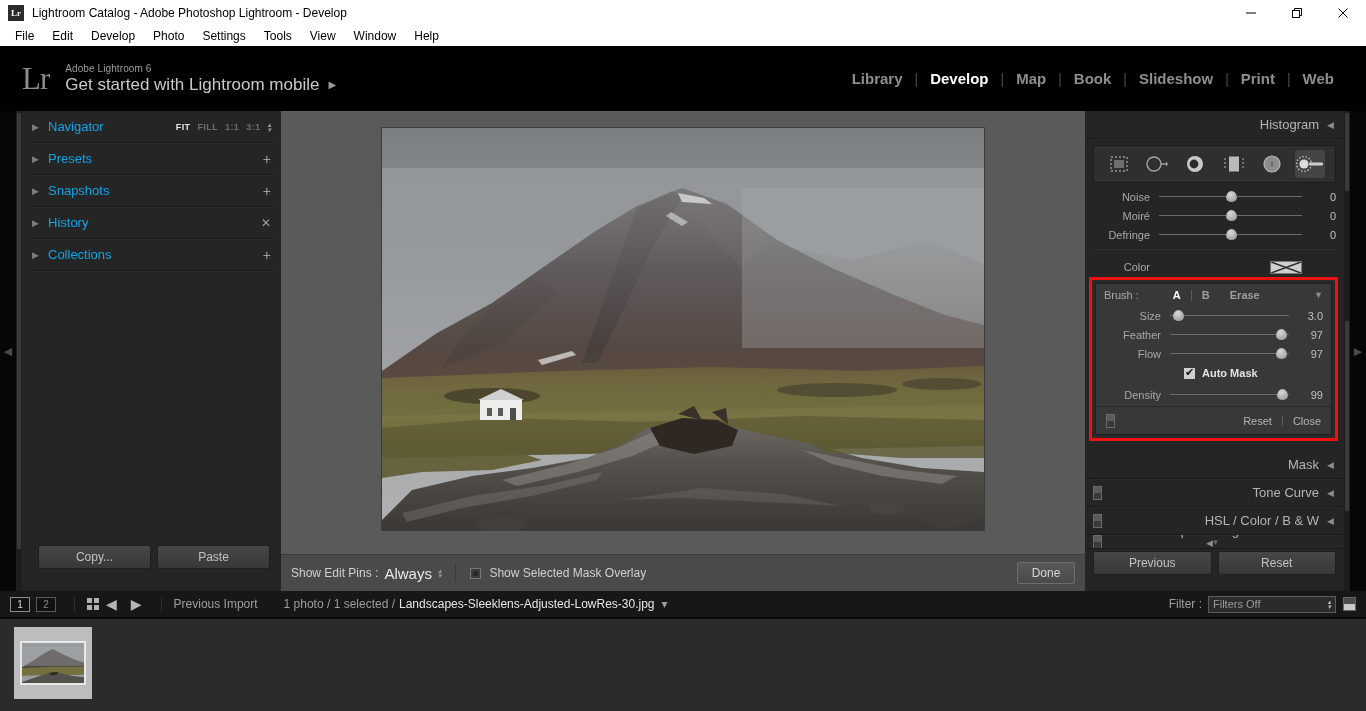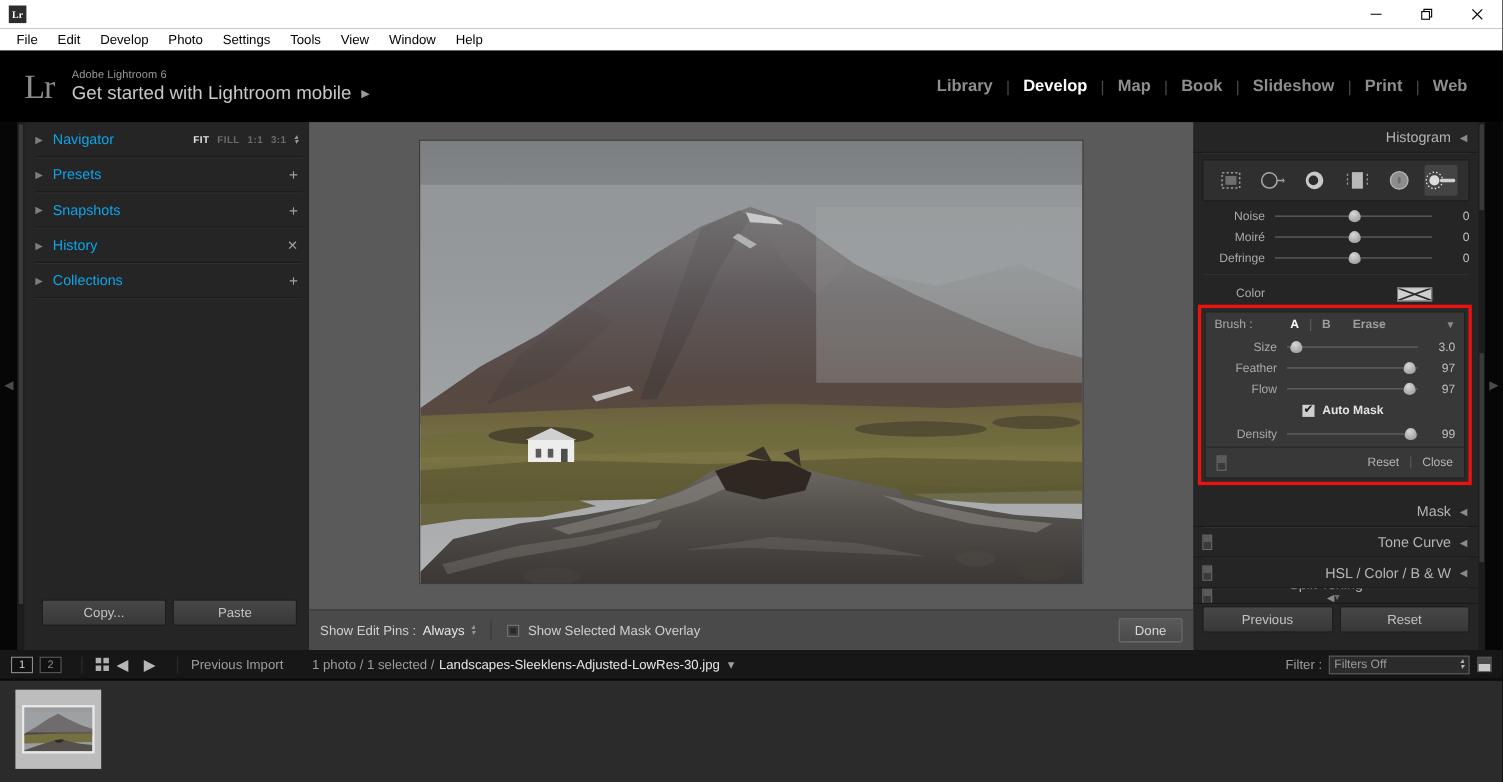--- a/index.html
+++ b/index.html
@@ -117,21 +117,21 @@
     box-shadow:0 0 0 1px #3c3c3c;
   }
   .photo { position:absolute; inset:0; overflow:hidden; background:#6a6d70; }
 
   .toolbar-center {
     position:absolute; left:0; bottom:0; width:804px; height:37px;
     background:#4a4a4a; border-top:1px solid #3b3b3b;
     display:flex; align-items:center; padding:0 10px;
   }
   .tc-label { font-size:12px; color:#d0d0d0; margin-right:6px; }
-  .tc-value { font-size:12px; color:#e8e8e8; }
+  .tc-value { font-size:15px; color:#e8e8e8; }
   .tc-sep { width:1px; height:18px; background:#393939; margin:0 14px; }
   .chk {
     width:11px; height:11px; background:#3d3d3d; border:1px solid #777;
     display:inline-block; position:relative; margin-right:8px;
   }
   .chk::after{ content:""; position:absolute; inset:2px; background:#2a2a2a; }
   .done-btn {
     margin-left:auto; width:58px; height:22px; display:flex; align-items:center; justify-content:center;
     background:linear-gradient(#595959,#4a4a4a); border:1px solid #6e6e6e; border-radius:2px;
     color:#d6d6d6; font-size:12px;
@@ -266,20 +266,21 @@
   }
   .fs-thumb { width:66px; height:44px; border:2px solid #e8e8e8; overflow:hidden; position:relative; }
 </style>
 </head>
 <body>
 
 <div id="app">
 
   <div class="titlebar">
     <div class="tb-icon">Lr</div>
+    <div class="tb-title">Lightroom Catalog - Adobe Photoshop Lightroom - Develop</div>
     <div class="tb-buttons">
       <div class="tb-btn">
         <svg width="12" height="12" viewBox="0 0 12 12">
             <line x1="1" y1="6" x2="11" y2="6" stroke="#000" stroke-width="1"></line>
           </svg>
       </div>
       <div class="tb-btn">
         <svg width="12" height="12" viewBox="0 0 12 12">
           <rect x="1.5" y="3.5" width="7" height="7" fill="none" stroke="#000" stroke-width="1"></rect>
           <polyline points="3.5,3.5 3.5,1.5 10.5,1.5 10.5,8.5 8.5,8.5" fill="none" stroke="#000" stroke-width="1"></polyline>

